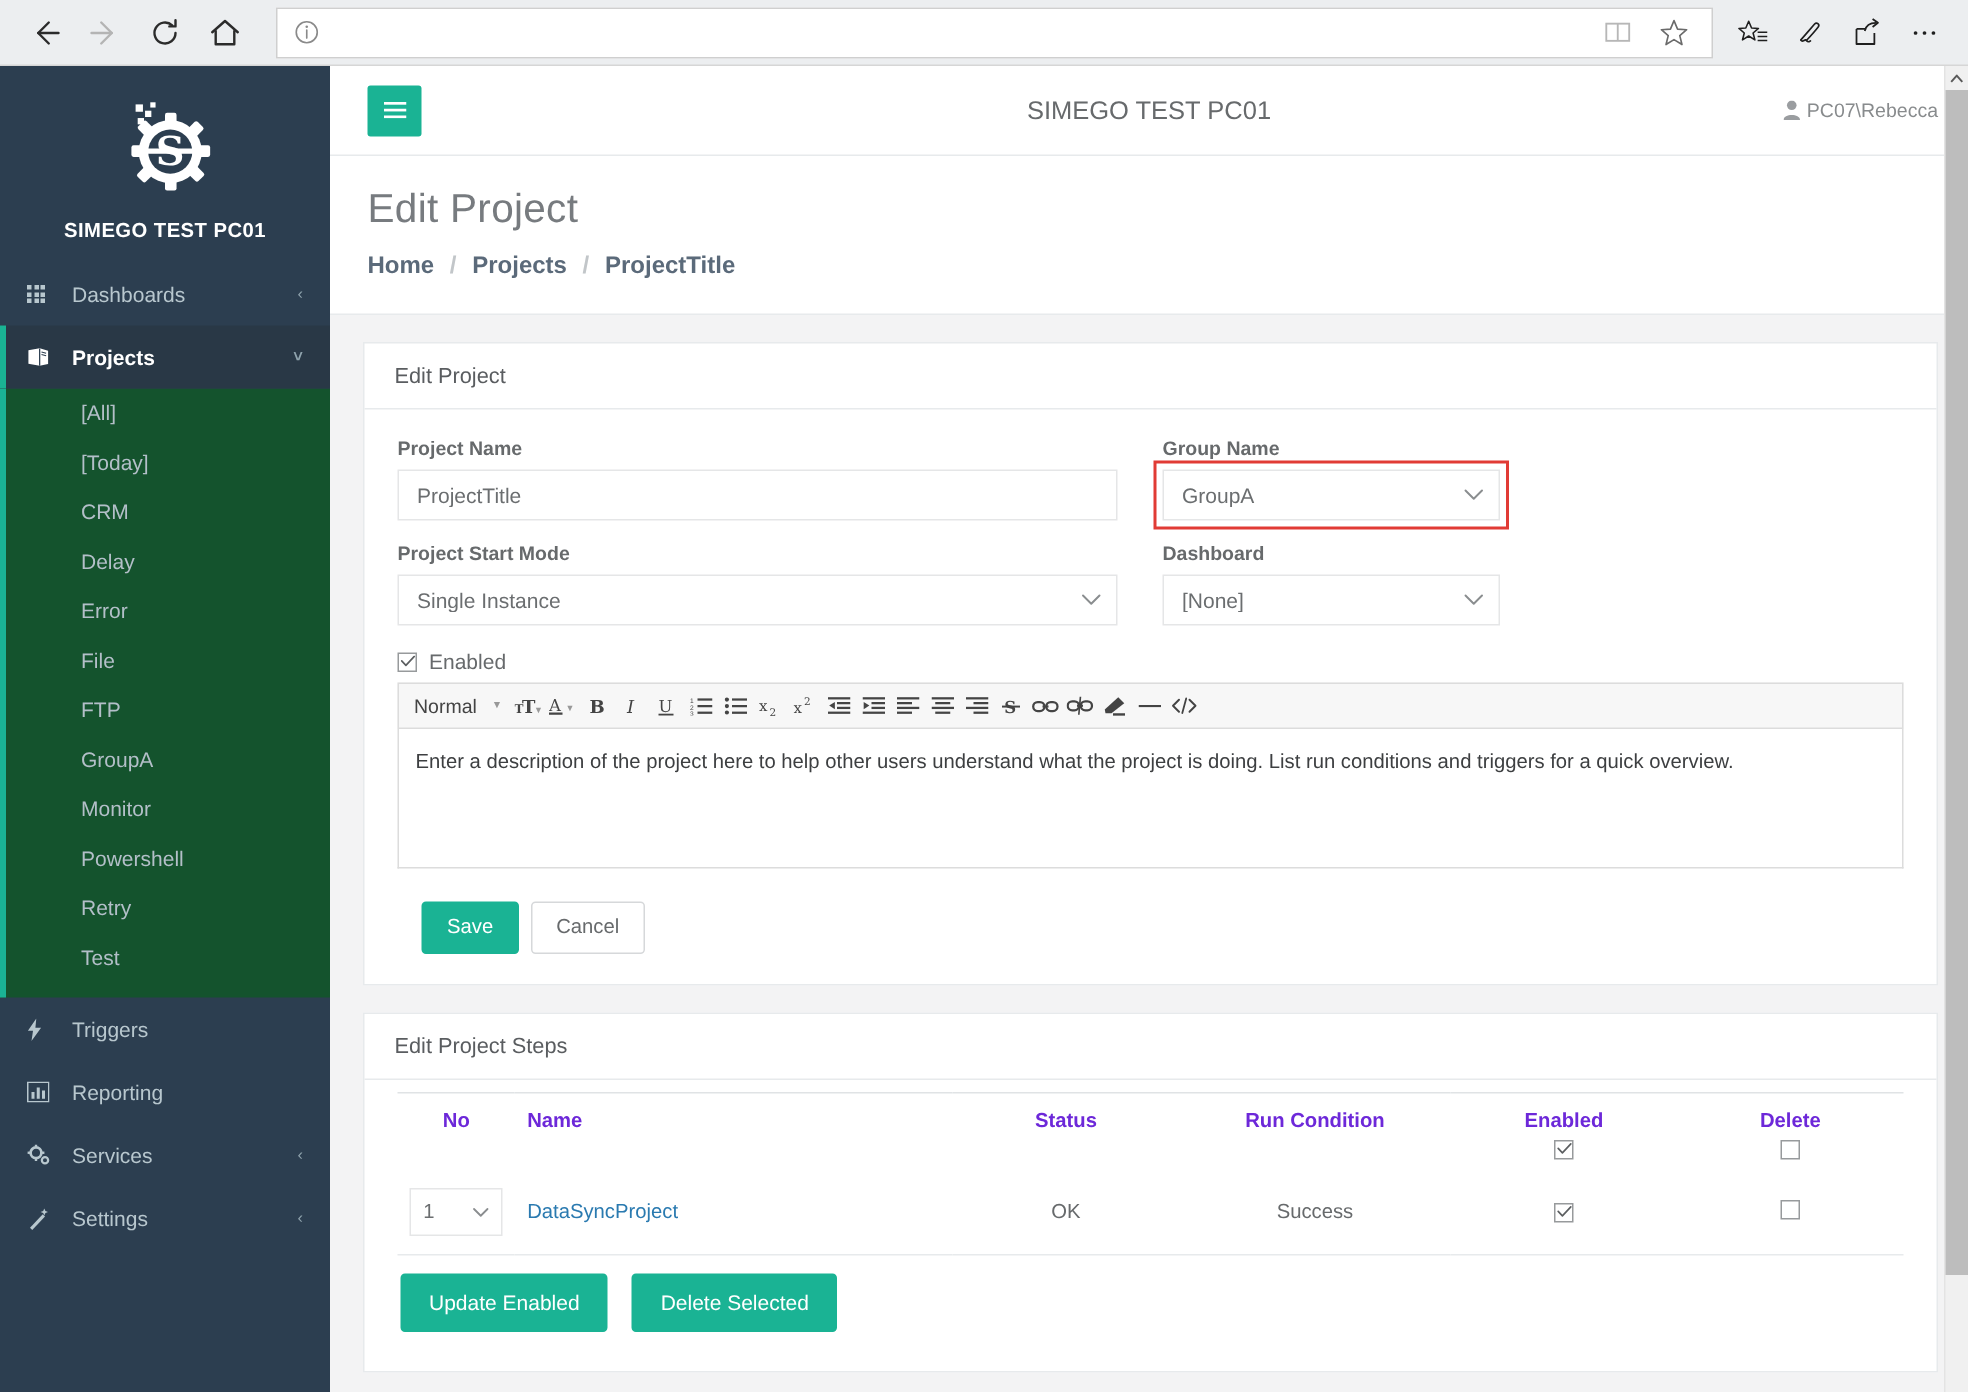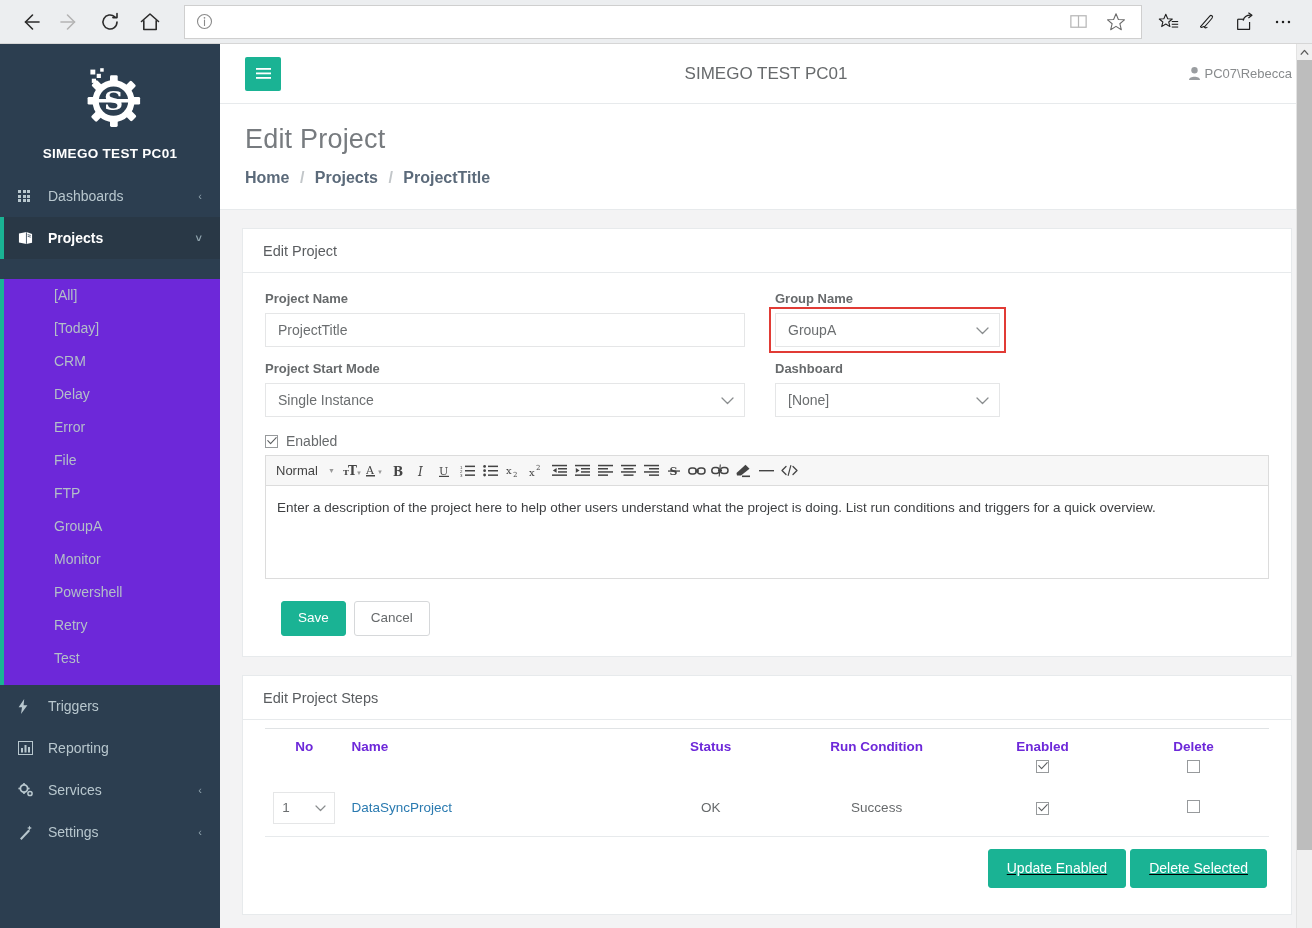--- a/index.html
+++ b/index.html
@@ -109,24 +109,23 @@
     width: 22px;
     display: inline-flex;
     align-items: center;
     justify-content: flex-start;
     margin-right: 8px;
     color: inherit;
   }
   .nav-label { flex: 1; }
   .nav-caret { font-size: 11px; color: #8fa3ad; }
   .subnav {
-    background: #6d28d9;
+    background: #14532d;
     border-left: 4px solid #1ab394;
     padding-bottom: 10px;
-    margin-top: 20px;
   }
   .subnav-item {
     padding: 6px 18px 6px 50px;
     color: #b3bfc8;
     font-size: 14px;
     cursor: pointer;
     line-height: 21px;
   }
 
   
@@ -355,24 +354,23 @@
     position: relative;
     display: inline-flex;
     align-items: center;
     padding: 0 8px;
     font-family: "Liberation Sans", sans-serif;
   }
   .mini-select .mv { flex:1; text-align: left;}
   .link { color: #2a7ab0; text-decoration: none; font-size: 13.5px; }
   .tbl-actions {
     display: flex;
-    justify-content: flex-end;
-    gap: 4px;
+    justify-content: flex-start;
+    gap: 16px;
     padding: 12px 2px 6px;
-    text-decoration: underline;
   }
   .btn-lg { padding: 9px 18px; font-size: 14px; border-radius: 3px; }
 
   
   .vscroll {
     position: absolute;
     top: 0; right: 0;
     width: 16px;
     height: 884px;
     background: #f0f0f0;

